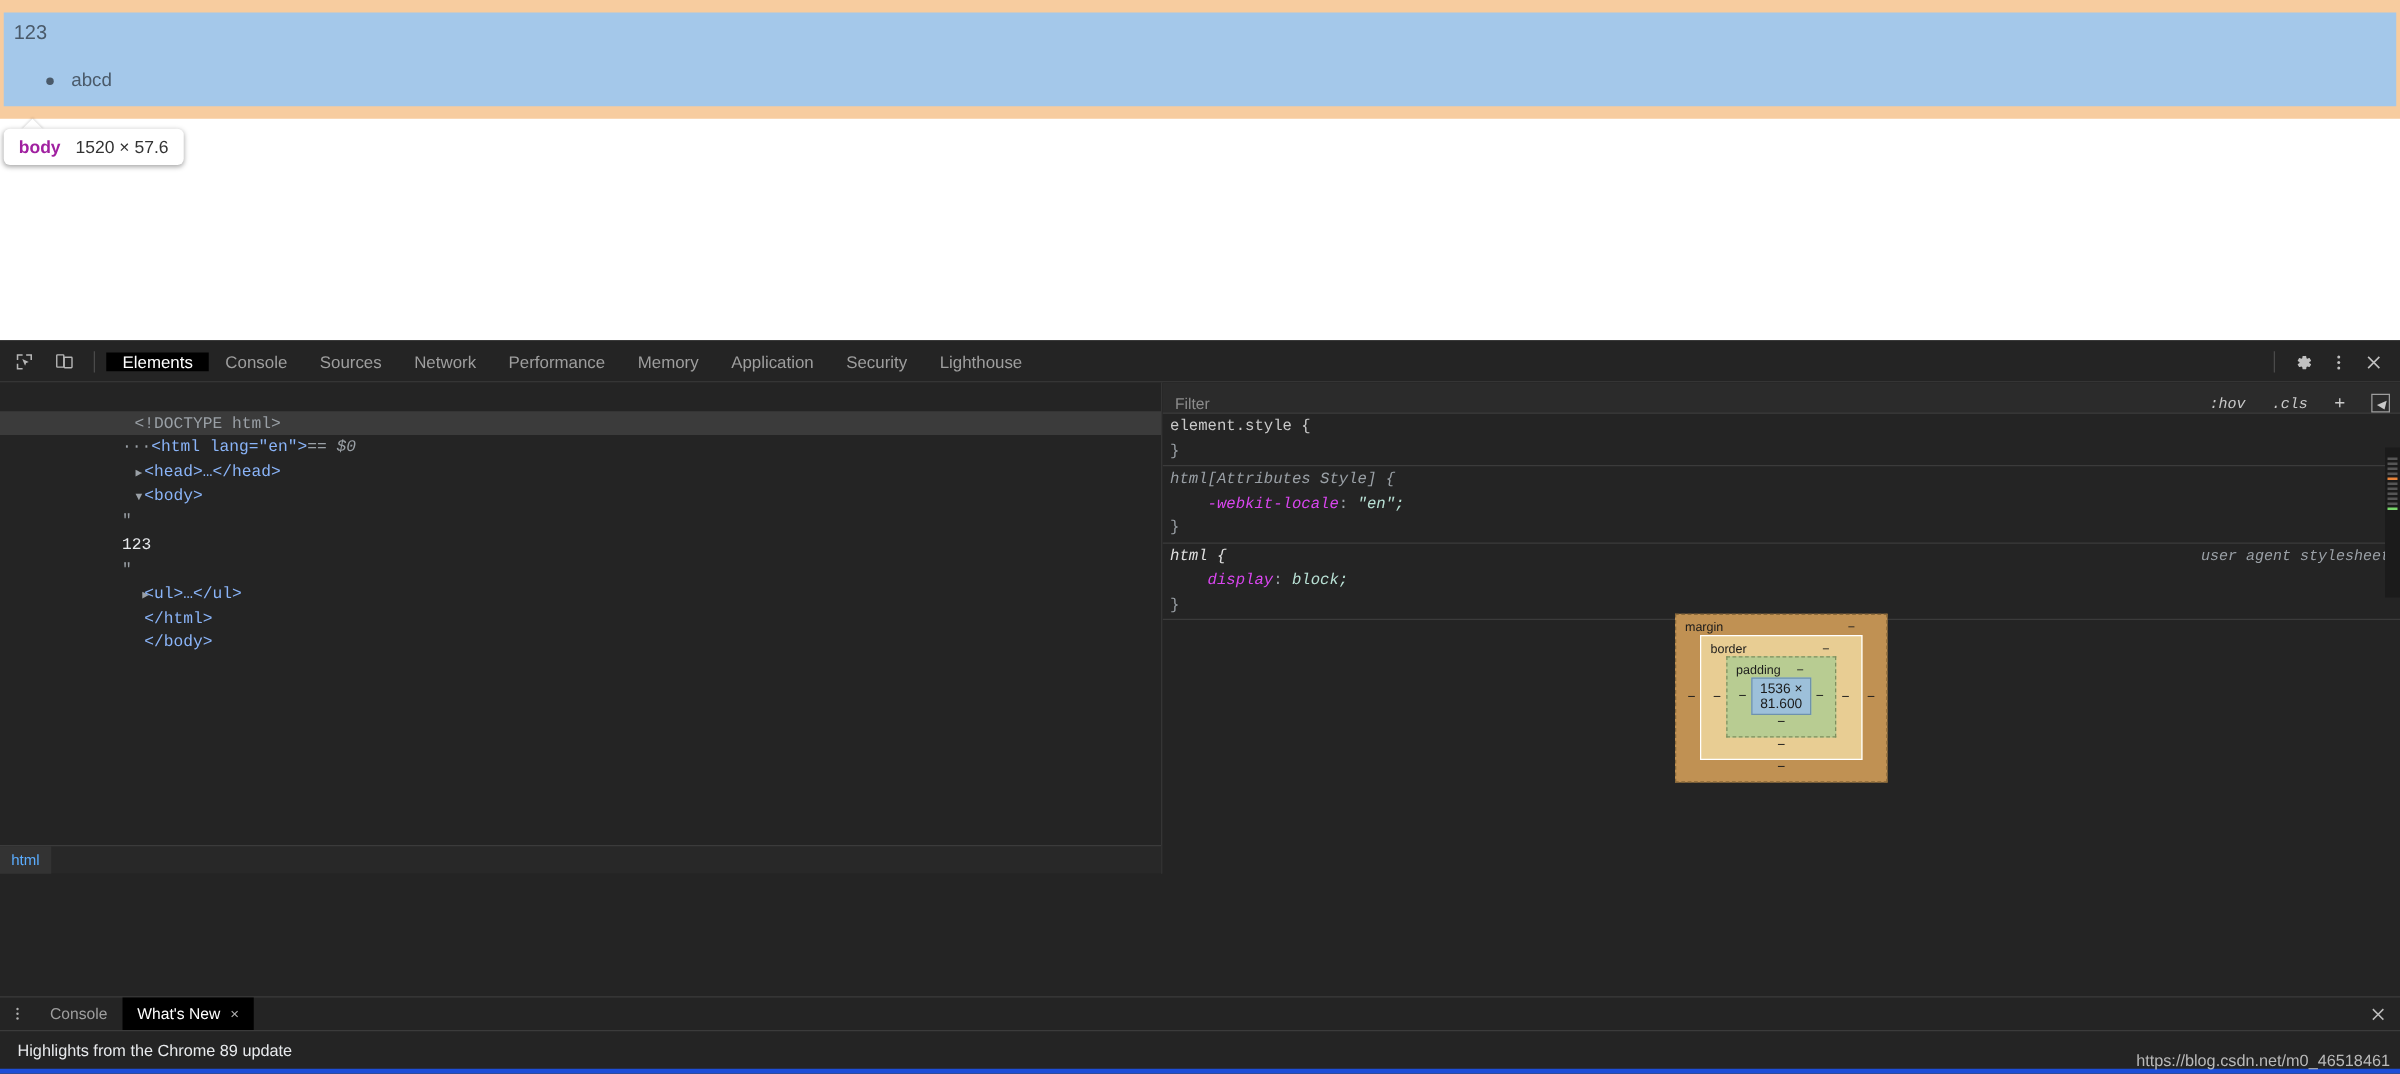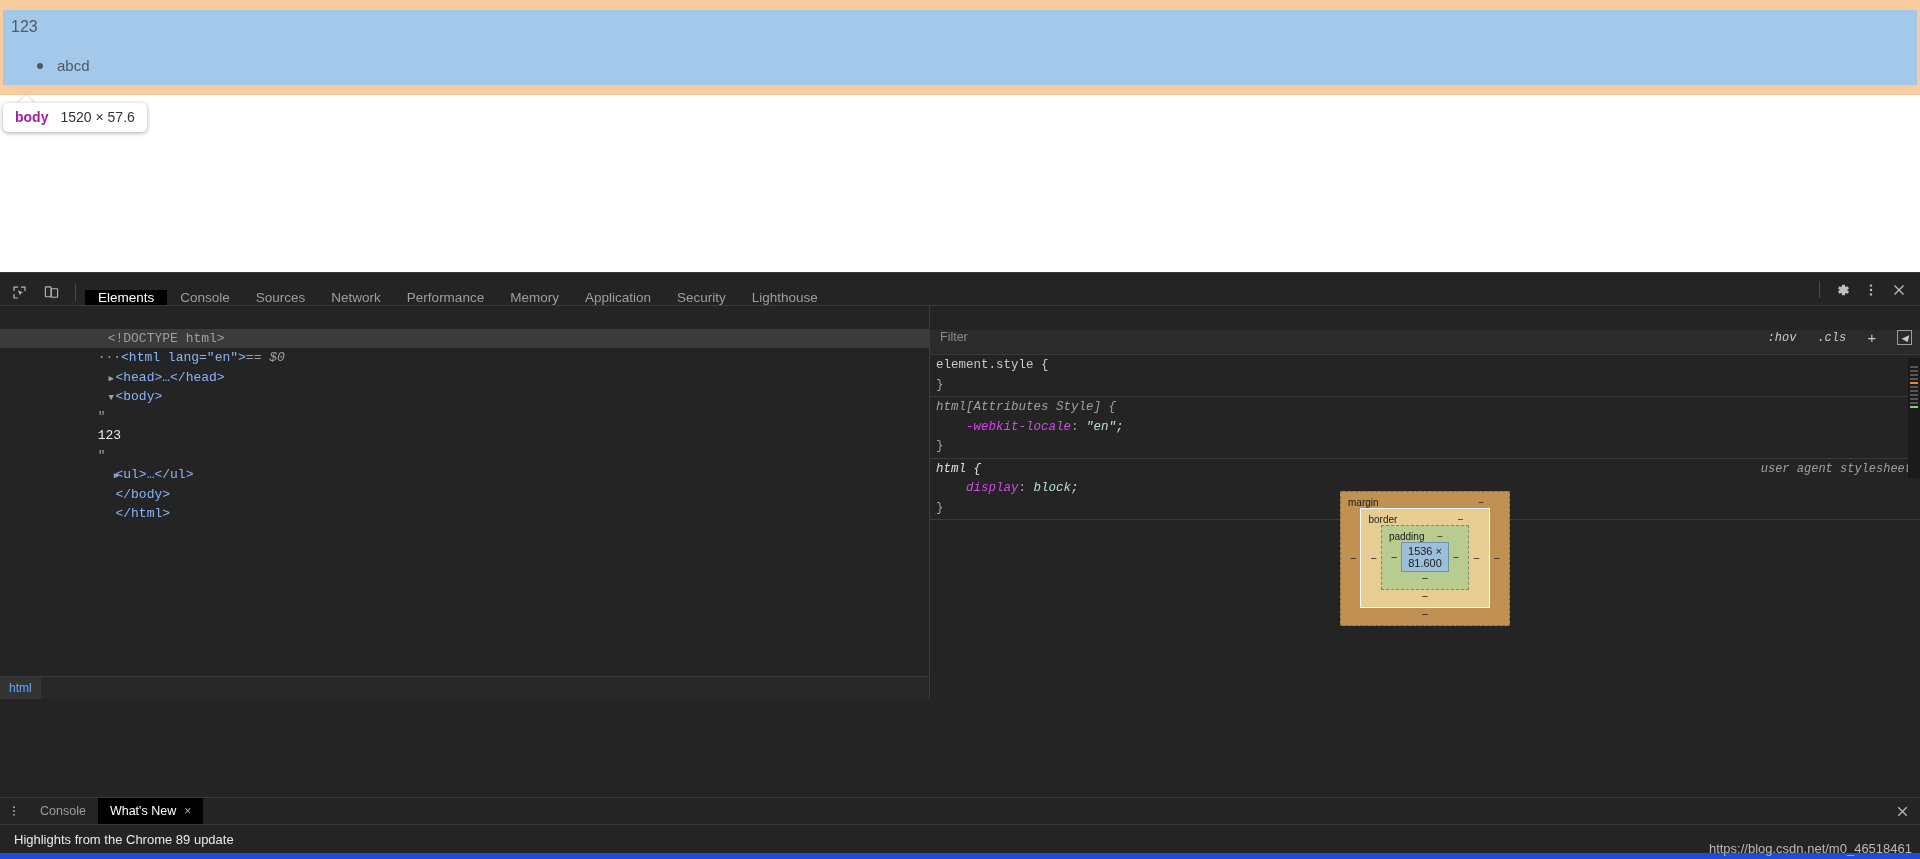--- a/index.html
+++ b/index.html
@@ -81,21 +81,21 @@
     font-family: "Liberation Sans", sans-serif;
     border-top: 1px solid #3a3a3a;
   }
 
   
   .dt-toolbar {
     position: relative;
     height: 33px;
     background: #242424;
     border-bottom: 1px solid #3b3b3b;
-    display: flex; align-items: flex-end;
+    display: flex; align-items: center;
   }
   .tb-icons { display: flex; align-items: center; padding: 0 4px 0 6px; gap: 6px; }
   .tb-icon {
     width: 26px; height: 26px;
     display: flex; align-items: center; justify-content: center;
     cursor: pointer;
   }
   .tb-sep { width: 1px; height: 17px; background: #4a4a4a; align-self: center; margin: 0 5px; }
   .dt-tabs { display: flex; align-items: stretch; }
   .dt-tab {
@@ -173,25 +173,24 @@
   }
   .st-tab {
     display: flex; align-items: center;
     padding: 0 11px; font-size: 12.5px; color: #9e9e9e;
     cursor: pointer; white-space: nowrap;
   }
   .st-tab.active { background: #000000; color: #ffffff; }
 
   .filter-row {
     height: 25px;
-    display: flex; align-items: flex-start;
+    display: flex; align-items: flex-end;
     background: #2b2b2b;
     border-bottom: 1px solid #3b3b3b;
     position: relative;
-    margin-top: 24px;
   }
   .filter-input {
     flex: 1;
     background: transparent; border: none; outline: none;
     color: #d4d4d4; font-size: 12.5px;
     padding-left: 10px;
     font-family: "Liberation Sans", sans-serif;
   }
   .filter-input::placeholder { color: #8c8c8c; }
   .filter-actions { display: flex; align-items: center; gap: 21px; padding-right: 8px; font-style: italic; }
@@ -305,21 +304,21 @@
     position: absolute; right: 10px; top: 0; height: 27px;
     display: flex; align-items: center; cursor: pointer;
   }
   .drawer-body {
     height: 34px;
     display: flex; align-items: center;
     padding-left: 14px;
     font-size: 13px;
     color: #e8eaed;
     position: relative;
-    border-bottom: 6px solid #1d4ed8;
+    border-bottom: 4px solid #1d4ed8;
   }
   .watermark {
     position: absolute; right: 8px; bottom: 3px;
     font-size: 13px; color: #b9b9b9;
     font-family: "Liberation Sans", sans-serif;
   }
 
   svg { display: block; }
 </style>
 </head>
@@ -420,24 +419,24 @@
           <div class="dom-row">
             <span class="tk-txt">123</span>
           </div>
           <div class="dom-row">
             <span class="tk-quote">"</span>
           </div>
           <div class="dom-row">
             <span class="tri">   ▶</span> <span class="tk-tag">&lt;ul&gt;…&lt;/ul&gt;</span>
           </div>
           <div class="dom-row">
+            <span class="tri"> </span> <span class="tk-tag">&lt;/html&gt;</span>
+          </div>
+          <div class="dom-row">
             <span class="tri">   </span> <span class="tk-tag">&lt;/body&gt;</span>
-          </div>
-          <div class="dom-row">
-            <span class="tri"> </span> <span class="tk-tag">&lt;/html&gt;</span>
           </div>
         </div>
 
         <div class="crumbs">
           <div class="crumb">html</div>
         </div>
       </div>
 
       <div class="pane-styles">
 

